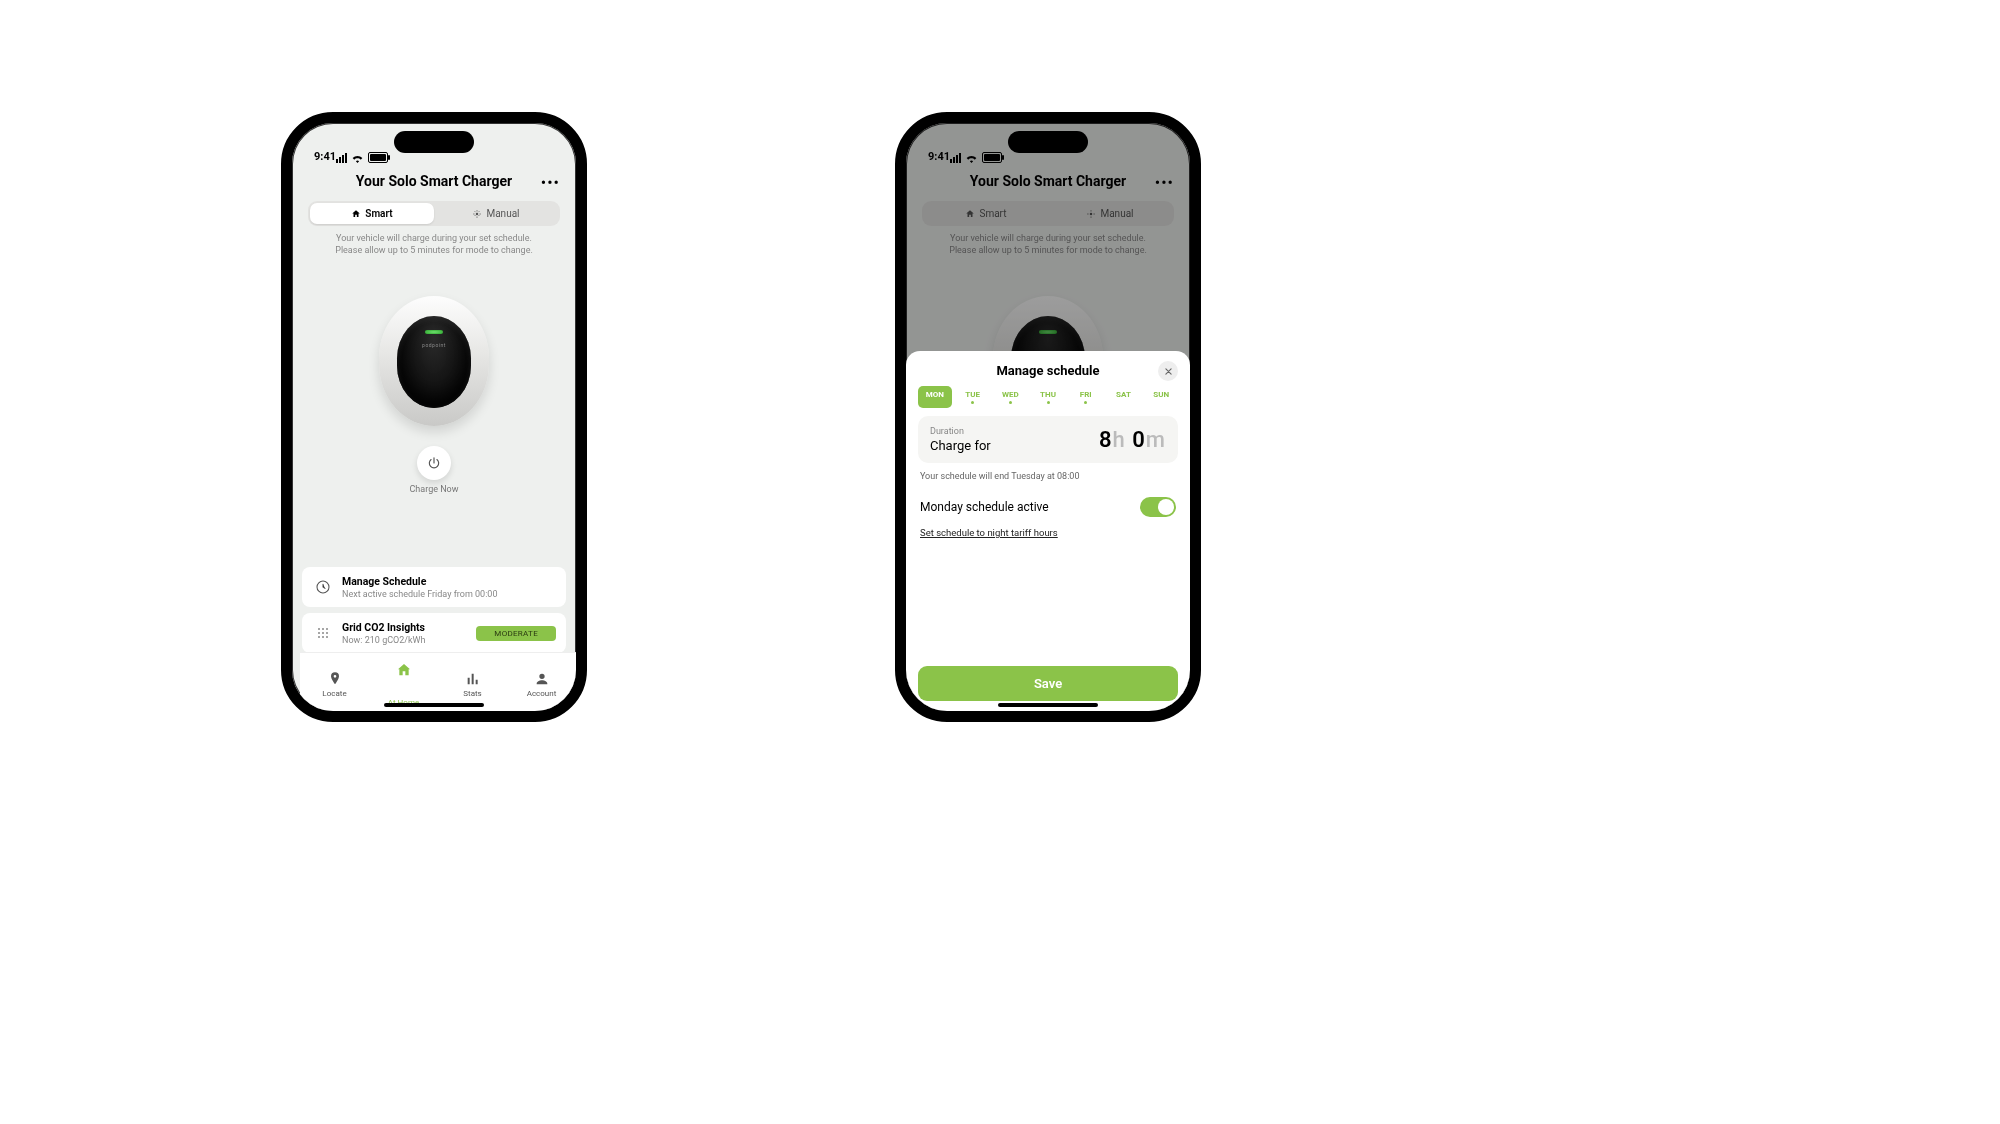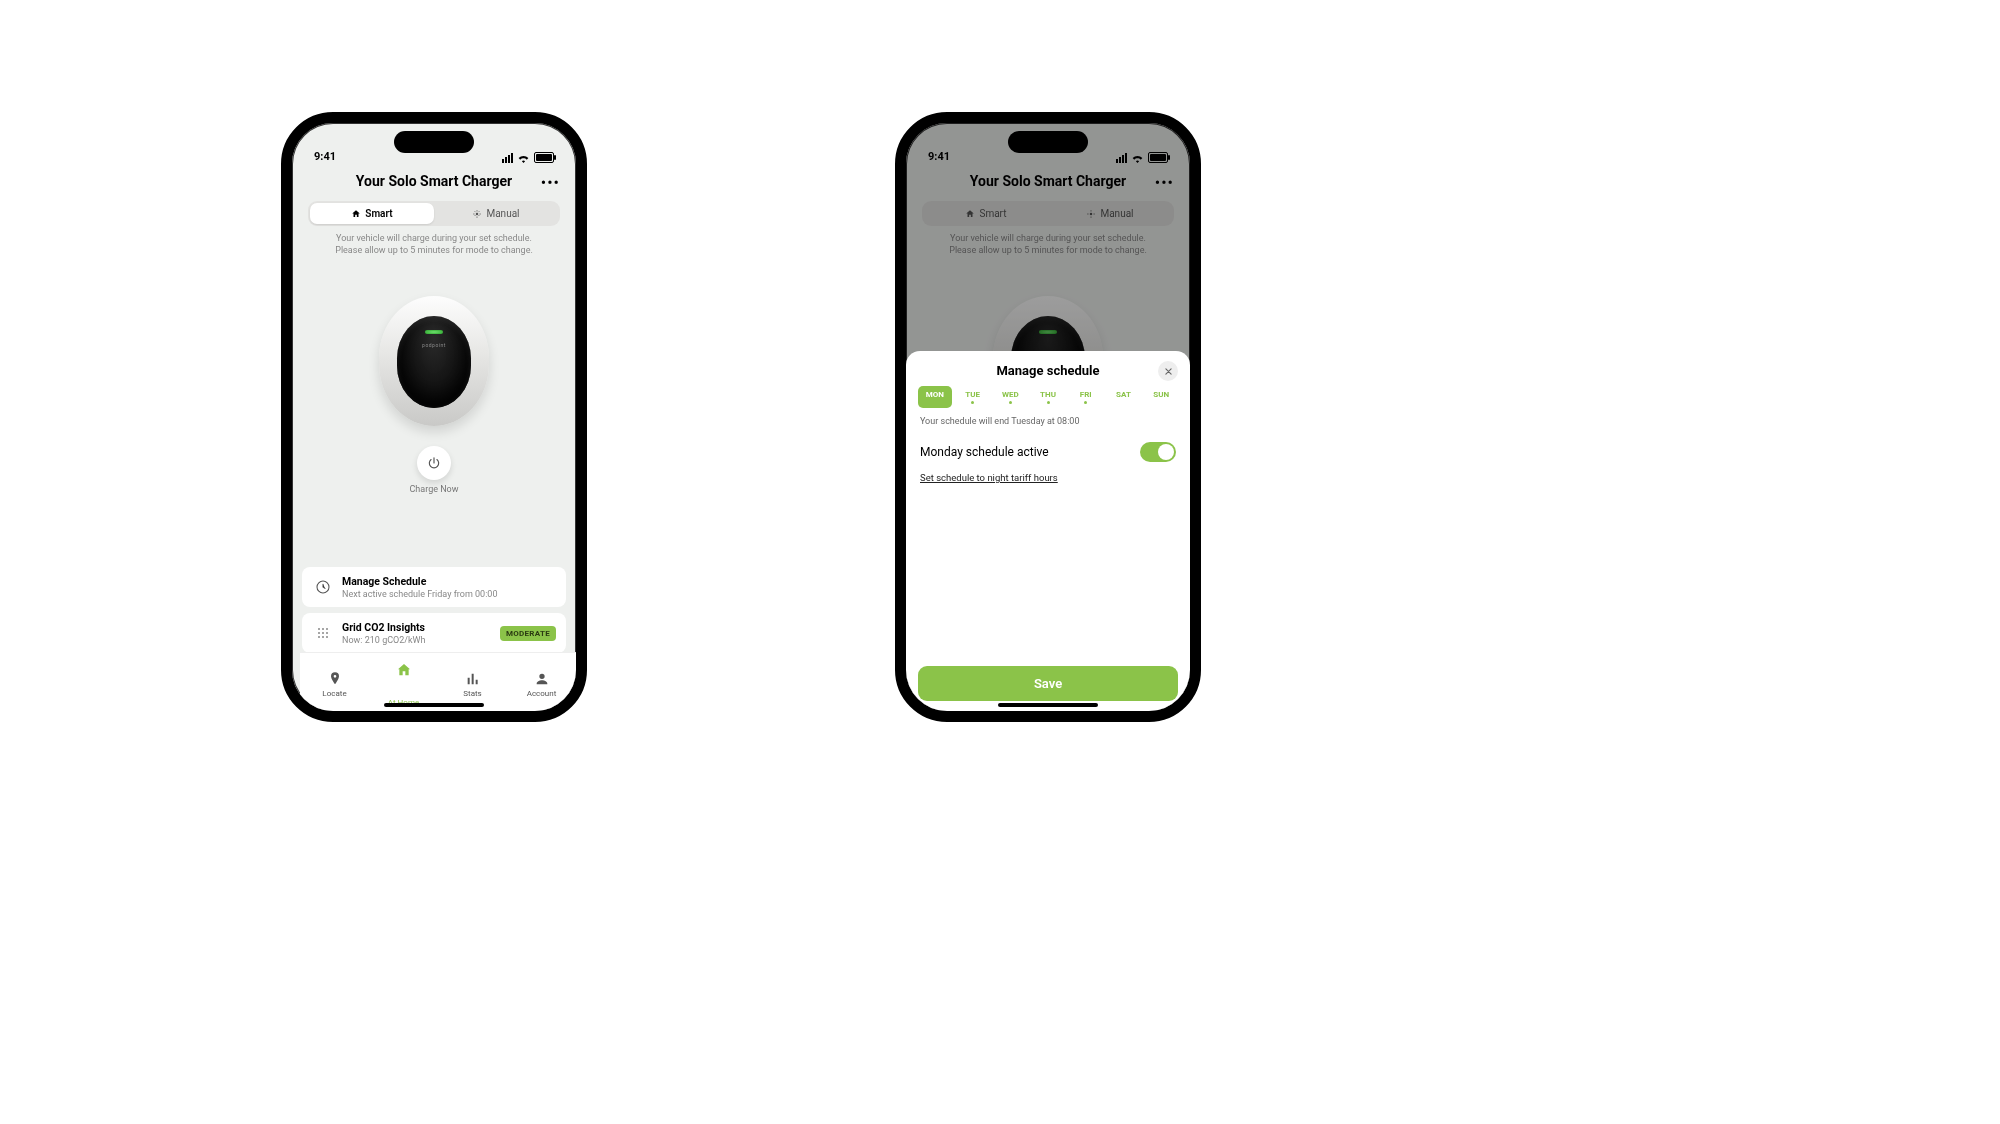--- a/index.html
+++ b/index.html
@@ -24,21 +24,21 @@
     box-shadow:0 0 0 1px #333 inset;
   }
   .phone.left{left:281px;top:112px;}
   .phone.right{left:895px;top:112px;}
   .island{
     position:absolute;top:8px;left:50%;transform:translateX(-50%);
     width:80px;height:22px;background:#000;border-radius:14px;z-index:4;
   }
 
   .statusbar{
-    height:40px;display:flex;align-items:flex-end;justify-content:space-between;
+    height:40px;display:flex;align-items:flex-end;justify-content:flex-start;
     padding:0 22px 2px 22px;font-size:11px;font-weight:700;color:#000;
   }
   .statusbar .right{display:flex;align-items:center;gap:4px;}
   .sig{display:inline-flex;align-items:flex-end;gap:1px;}
   .sig i{width:2px;background:#000;display:inline-block;}
   .sig i:nth-child(1){height:4px}.sig i:nth-child(2){height:6px}.sig i:nth-child(3){height:8px}.sig i:nth-child(4){height:10px}
   .batt{width:18px;height:9px;border:1px solid #000;border-radius:2px;position:relative;}
   .batt::after{content:"";position:absolute;right:-3px;top:2px;width:2px;height:5px;background:#000;border-radius:1px;}
   .batt i{position:absolute;inset:1px;background:#000;border-radius:1px;}
 
@@ -80,21 +80,21 @@
   .chargenow{text-align:center;font-size:9px;color:#777;}
 
   .cards{position:absolute;left:10px;right:10px;bottom:58px;}
   .card{
     background:#fff;border-radius:8px;margin-top:6px;padding:8px 10px;display:flex;align-items:center;gap:8px;cursor:pointer;
   }
   .card .ic{width:22px;display:flex;justify-content:center;color:#555;}
   .card .txt{flex:1;}
   .card .ttl{font-size:10.5px;font-weight:700;color:#000;}
   .card .sub{font-size:9px;color:#888;margin-top:1px;}
-  .badge{background:var(--green);color:#2b3b12;font-size:8px;font-weight:700;padding:3px 6px;border-radius:4px;letter-spacing:.3px;}
+  .badge{background:var(--green);color:#2b3b12;font-size:8px;font-weight:400;padding:3px 18px;border-radius:4px;letter-spacing:.3px;}
 
   .tabbar{
     position:absolute;left:8px;right:0;bottom:0;height:54px;background:#fff;
     display:flex;justify-content:space-around;align-items:center;padding-top:4px;
     border-top:1px solid #eee;
   }
   .tab{display:flex;flex-direction:column;align-items:center;gap:2px;font-size:8px;color:#555;cursor:pointer;flex:1;}
   .tab.active{color:var(--green);gap:20px;}
   .tab svg{width:16px;height:16px;}
   .homebar{position:absolute;bottom:4px;left:50%;transform:translateX(-50%);width:100px;height:4px;border-radius:4px;background:#000;z-index:10;}
@@ -363,20 +363,29 @@
             <span>SAT</span>
             <span class="dot"></span>
           </div>
           <div class="day nodot">
             <span>SUN</span>
             <span class="dot"></span>
           </div>
         </div>
 
 
+      <div class="panel">
+        <div class="l">
+          <div class="sm">Duration</div>
+          <div class="lg">Charge for</div>
+        </div>
+        <div class="r">
+          <span>8</span><span class="unit">h</span>&nbsp;<span>0</span><span class="unit">m</span>
+        </div>
+      </div>
 
       <div class="note">Your schedule will end Tuesday at 08:00</div>
 
       <div class="togglerow">
         <span class="lbl">Monday schedule active</span>
         <span class="switch">
             <i></i>
           </span>
       </div>
 

